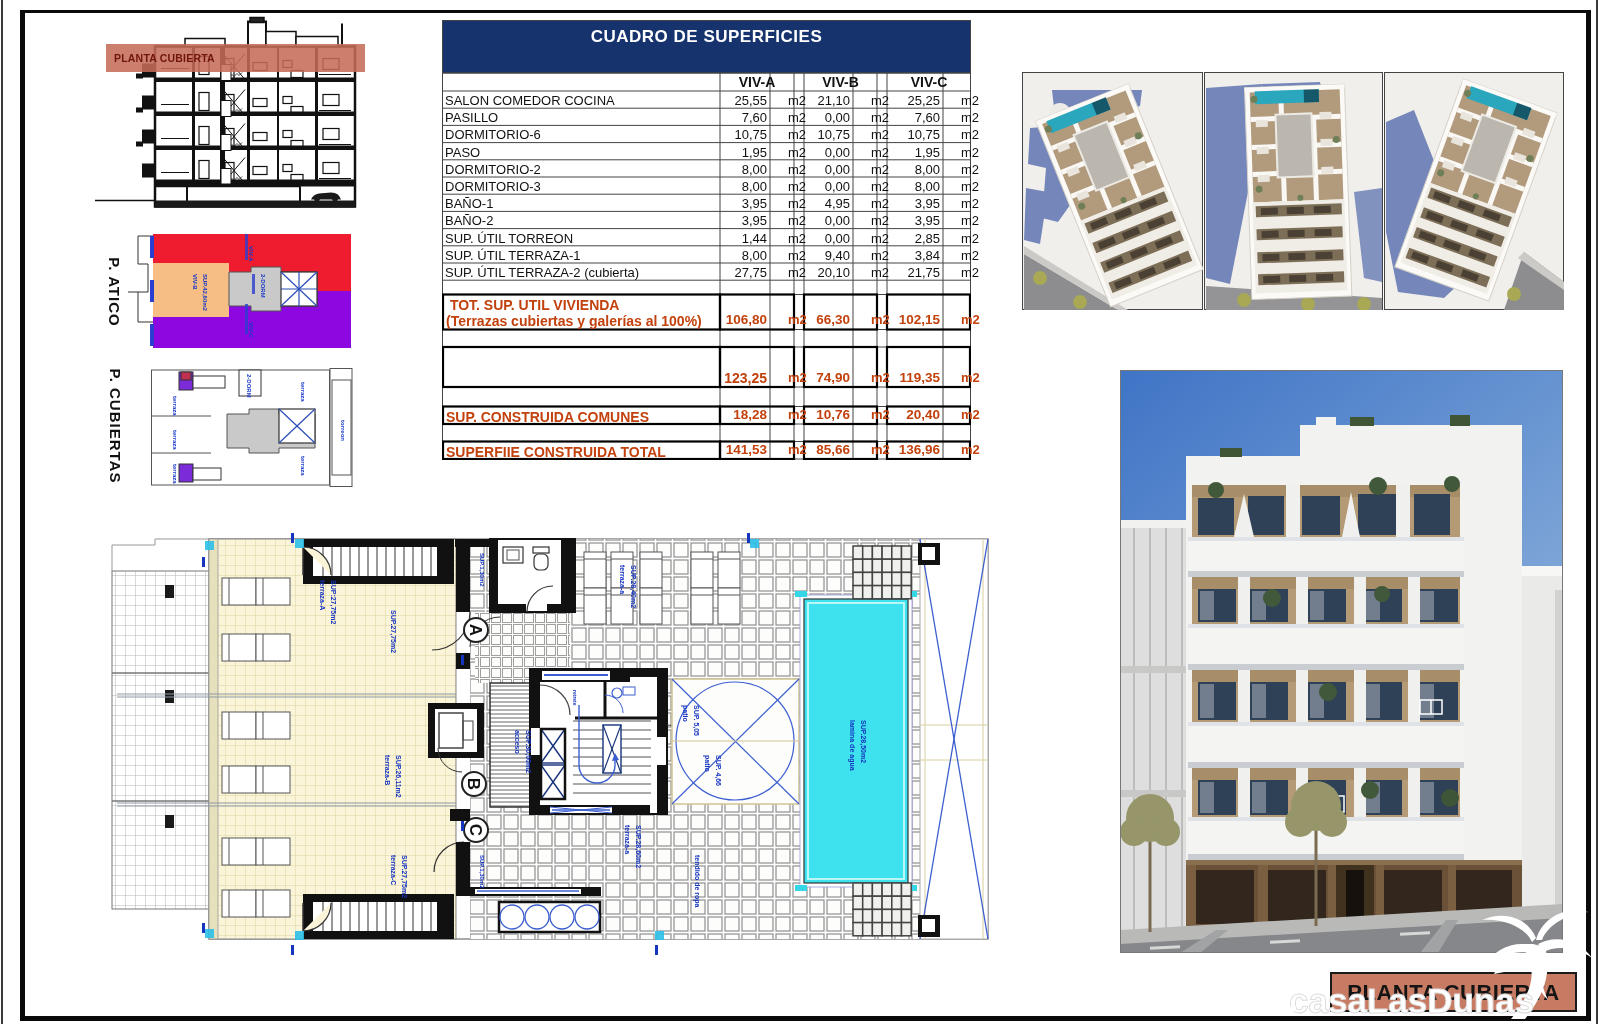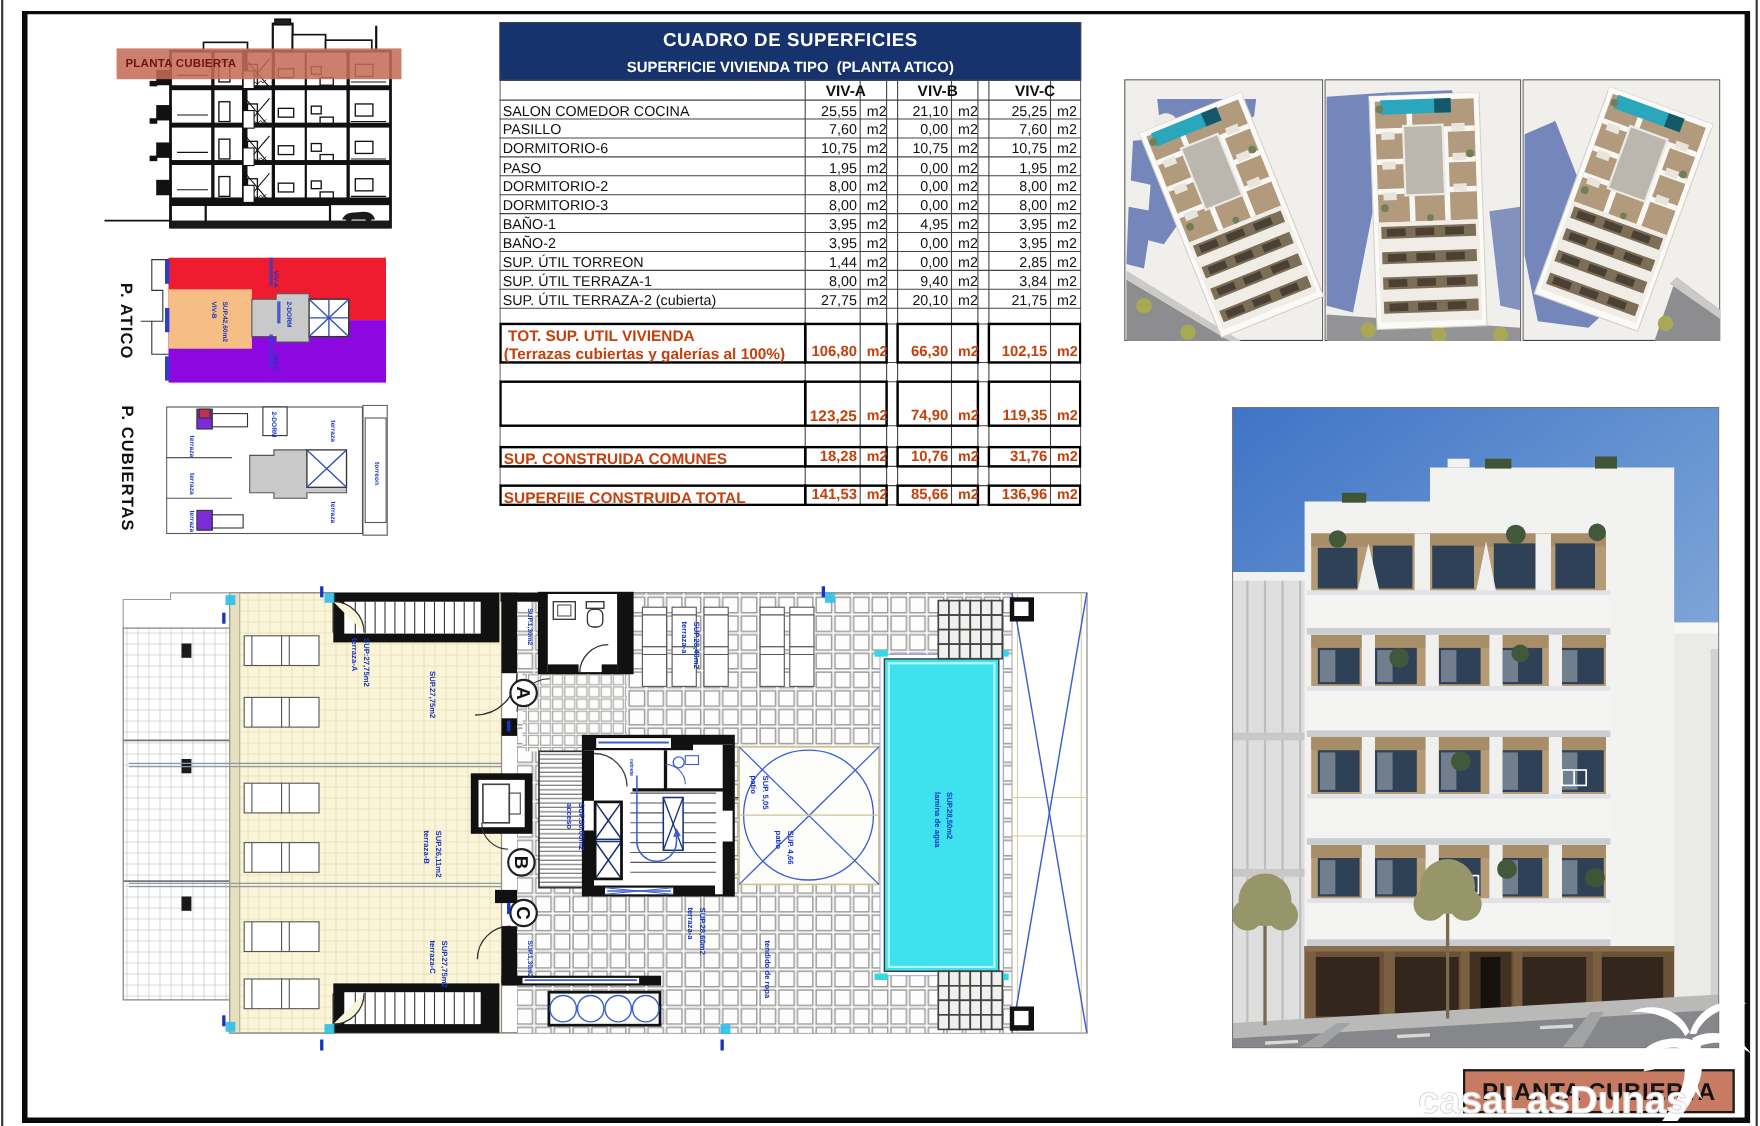--- a/index.html
+++ b/index.html
@@ -186,31 +186,30 @@
   <text x="22" y="28" transform="rotate(90 22 28)">terraza</text>
   <text x="22" y="62" transform="rotate(90 22 62)">terraza</text>
   <text x="22" y="96" transform="rotate(90 22 96)">terraza</text>
   <text x="96" y="6" transform="rotate(90 96 6)">2-DORM</text>
   <text x="150" y="14" transform="rotate(90 150 14)">terraza</text>
   <text x="150" y="88" transform="rotate(90 150 88)">terraza</text>
   <text x="190" y="52" transform="rotate(90 190 52)">torreon</text>
  </g>
 </svg>
 
-<div class="abs" style="left:442px;top:20px;width:529px;height:504px;margin-left:12px;">
+<div class="abs" style="left:442px;top:20px;width:529px;height:504px;">
 <style>
 .cell{position:absolute;box-sizing:border-box;font-size:13px;color:#111;}
 .num{text-align:right;padding-right:3px;}
-.unit{text-align:left;padding-left:6px;}
+.unit{text-align:left;padding-left:18px;}
 .brown{color:#c2410c;font-weight:bold;}
 </style>
 
 <div class="abs" style="left:0;top:0;width:529px;height:53px;background:#17336e;color:#fff;text-align:center;">
  <div style="font-size:17px;font-weight:bold;letter-spacing:0.5px;padding-top:7px;">CUADRO DE SUPERFICIES</div>
- <div style="font-size:13.5px;font-weight:bold;padding-top:6px;">SUPERFICIE VIVIENDA TIPO&nbsp; (PLANTA ATICO)</div>
 </div>
 
 <svg class="abs" style="left:0;top:0;" width="529" height="440" viewBox="0 0 529 440">
  <g stroke="#444" stroke-width="1" fill="none">
   <rect x="0.5" y="0.5" width="528" height="52.5"></rect>
   <line x1="0" y1="53" x2="529" y2="53"></line>
   <line x1="0" y1="71" x2="529" y2="71"></line>
   <line x1="0" y1="88.2" x2="529" y2="88.2"></line>
   <line x1="0" y1="105.4" x2="529" y2="105.4"></line>
   <line x1="0" y1="122.6" x2="529" y2="122.6"></line>
@@ -355,21 +354,21 @@
 <div class="cell num brown" style="left:362px;top:350px;width:49px;font-size:13.5px;">74,90</div>
 <div class="cell unit brown" style="left:411px;top:350px;width:24px;">m2</div>
 <div class="cell num brown" style="left:445px;top:350px;width:56px;font-size:13.5px;">119,35</div>
 <div class="cell unit brown" style="left:501px;top:350px;width:28px;">m2</div>
 
 <div class="cell brown" style="left:4px;top:389px;width:272px;font-size:14px;line-height:16px;">SUP. CONSTRUIDA COMUNES</div>
 <div class="cell num brown" style="left:278px;top:387px;width:50px;font-size:13.5px;">18,28</div>
 <div class="cell unit brown" style="left:328px;top:387px;width:24px;">m2</div>
 <div class="cell num brown" style="left:362px;top:387px;width:49px;font-size:13.5px;">10,76</div>
 <div class="cell unit brown" style="left:411px;top:387px;width:24px;">m2</div>
-<div class="cell num brown" style="left:445px;top:387px;width:56px;font-size:13.5px;">31,76</div>
+<div class="cell num brown" style="left:445px;top:387px;width:56px;font-size:13.5px;">20,40</div>
 <div class="cell unit brown" style="left:501px;top:387px;width:28px;">m2</div>
 
 <div class="cell brown" style="left:4px;top:424px;width:272px;font-size:14px;line-height:16px;">SUPERFIIE CONSTRUIDA TOTAL</div>
 <div class="cell num brown" style="left:278px;top:422px;width:50px;font-size:13.5px;">141,53</div>
 <div class="cell unit brown" style="left:328px;top:422px;width:24px;">m2</div>
 <div class="cell num brown" style="left:362px;top:422px;width:49px;font-size:13.5px;">85,66</div>
 <div class="cell unit brown" style="left:411px;top:422px;width:24px;">m2</div>
 <div class="cell num brown" style="left:445px;top:422px;width:56px;font-size:13.5px;text-align:right;">136,96</div>
 <div class="cell unit brown" style="left:501px;top:422px;width:28px;">m2</div>
 </div>

